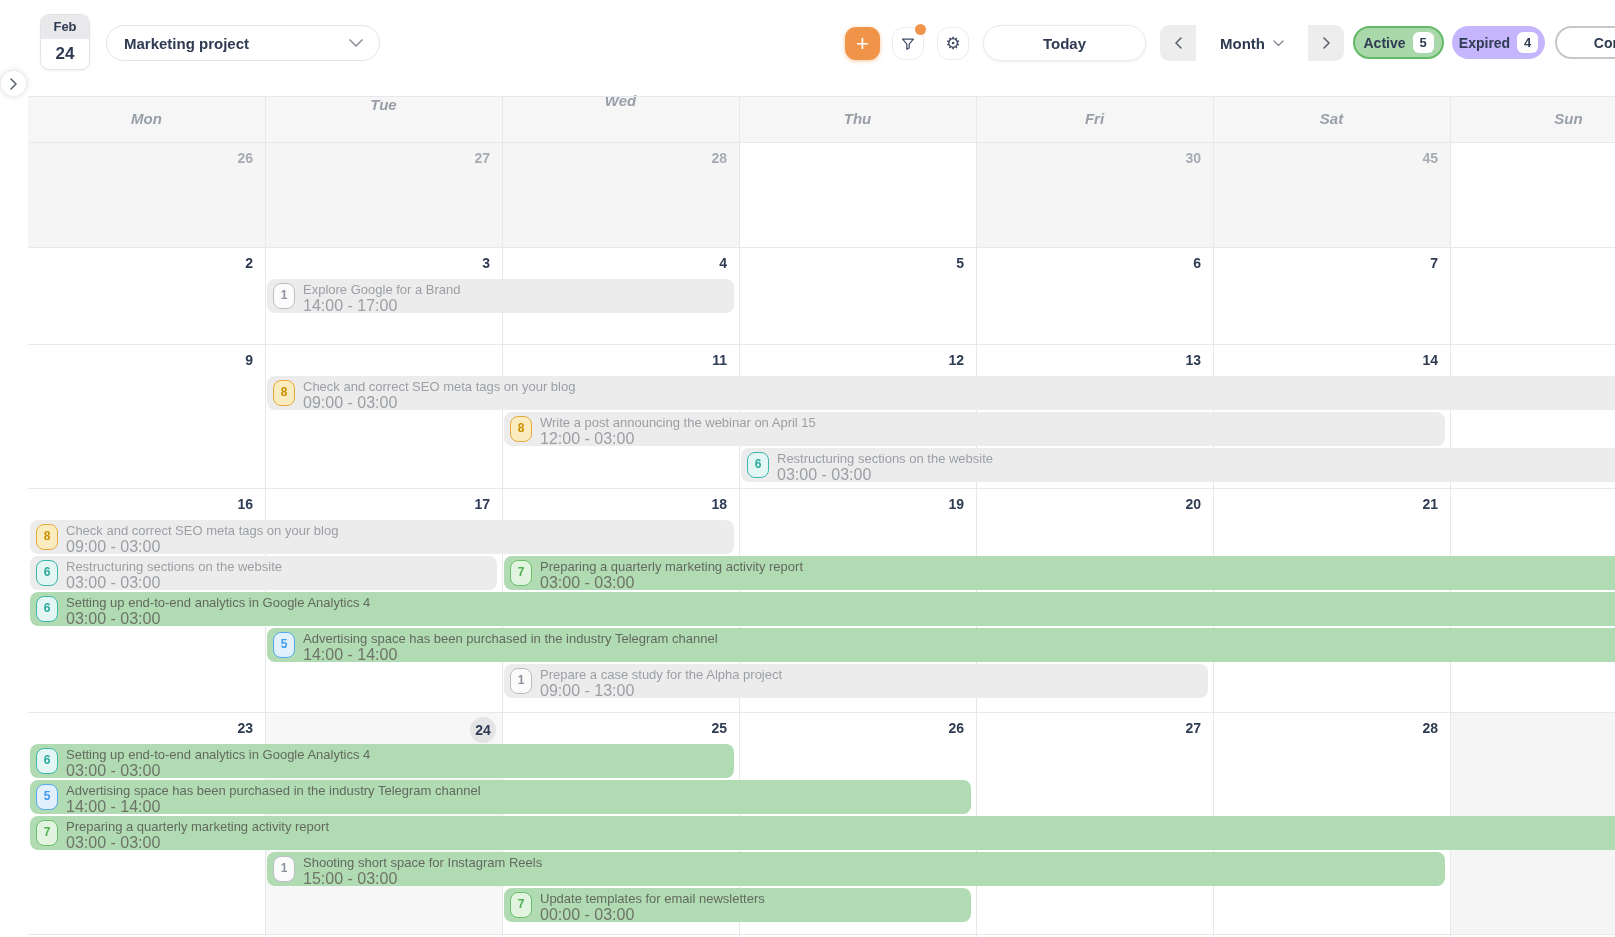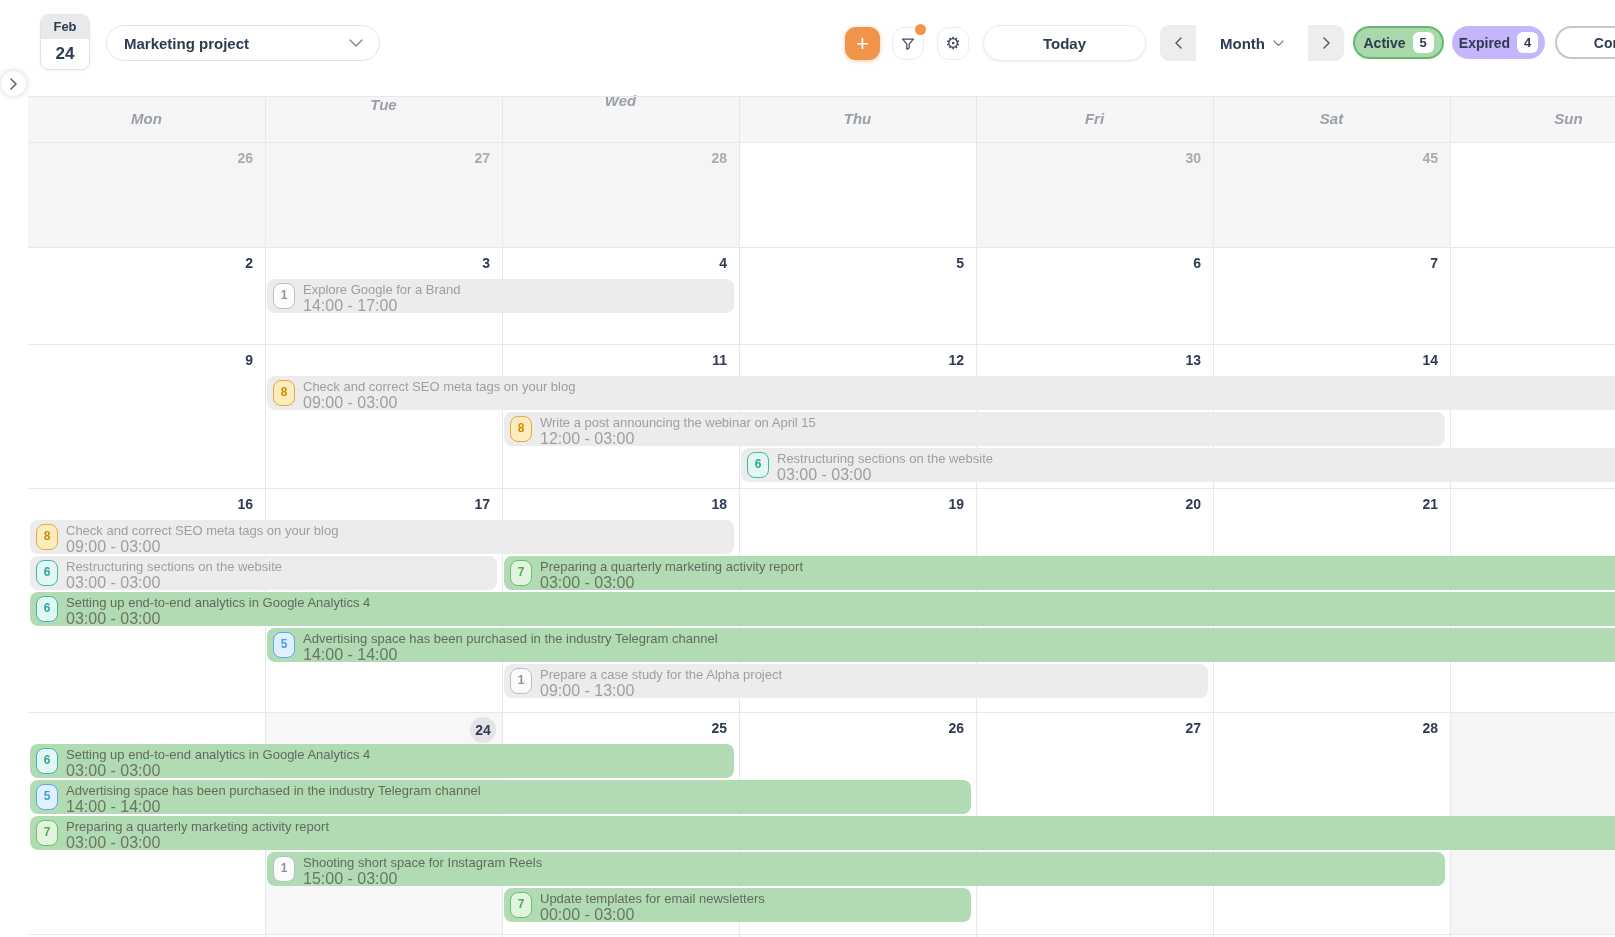--- a/index.html
+++ b/index.html
@@ -162,20 +162,23 @@
       <div class="day-cell" style="left: 739px; top: 488px; width: 237px; height: 224px; position: absolute;">
         <span class="day-num">19</span>
       </div>
       <div class="day-cell" style="left: 976px; top: 488px; width: 237px; height: 224px; position: absolute;">
         <span class="day-num">20</span>
       </div>
       <div class="day-cell" style="left: 1213px; top: 488px; width: 237px; height: 224px; position: absolute;">
         <span class="day-num">21</span>
       </div>
       <div class="day-cell" style="left: 1450px; top: 488px; width: 237px; height: 224px; position: absolute;"></div>
+      <div class="day-cell" style="left: 28px; top: 712px; width: 237px; height: 222px; position: absolute;">
+        <span class="day-num">23</span>
+      </div>
       <div class="day-cell today" style="left: 265px; top: 712px; width: 237px; height: 222px; position: absolute;">
         <span class="day-num today-num">24</span>
       </div>
       <div class="day-cell" style="left: 502px; top: 712px; width: 237px; height: 222px; position: absolute;">
         <span class="day-num">25</span>
       </div>
       <div class="day-cell" style="left: 739px; top: 712px; width: 237px; height: 222px; position: absolute;">
         <span class="day-num">26</span>
       </div>
       <div class="day-cell" style="left: 976px; top: 712px; width: 237px; height: 222px; position: absolute;">

